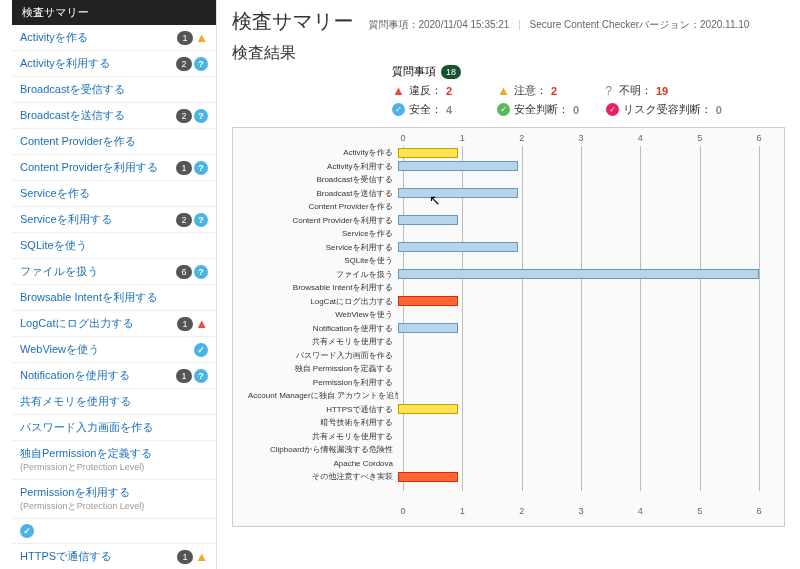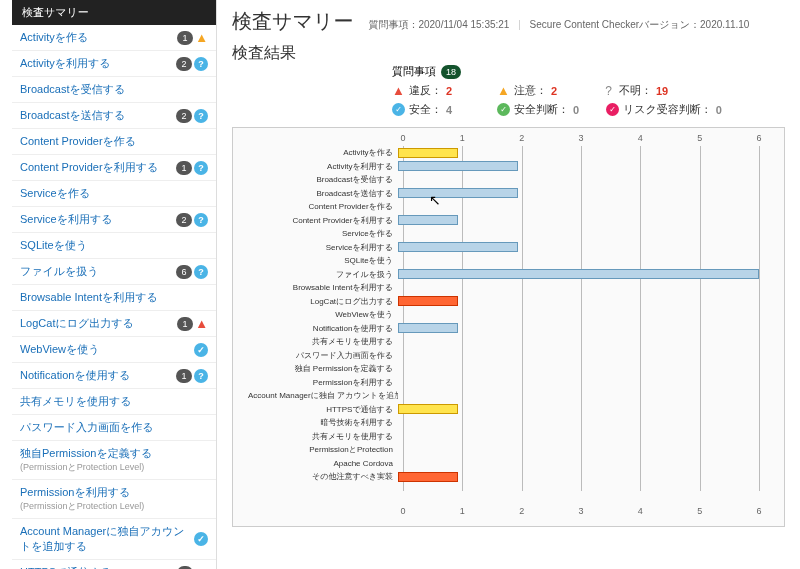--- a/index.html
+++ b/index.html
@@ -156,21 +156,20 @@
         </div>
         <div class="sidebar-item">
           <div style="flex: 1 1 0%;"><span class="sidebar-label">独自Permissionを定義する</span><span class="sidebar-sublabel">(PermissionとProtection Level)</span></div>
           <div class="sidebar-icons"></div>
         </div>
         <div class="sidebar-item">
           <div style="flex: 1 1 0%;"><span class="sidebar-label">Permissionを利用する</span><span class="sidebar-sublabel">(PermissionとProtection Level)</span></div>
           <div class="sidebar-icons"></div>
         </div>
         <div class="sidebar-item">
-          <div style="flex: 1 1 0%;"><span class="sidebar-label">Account Managerに独自アカウントを追加する</span></div>
           <div class="sidebar-icons">
             <span class="icon icon-check">✓</span>
           </div>
         </div>
         <div class="sidebar-item">
           <div style="flex: 1 1 0%;"><span class="sidebar-label">HTTPSで通信する</span></div>
           <div class="sidebar-icons">
             <span class="badge">1</span>
             <span class="warn-tri">▲</span>
           </div>
@@ -330,21 +329,21 @@
             </div>
             <div class="chart-row">
               <div class="chart-row-label">暗号技術を利用する</div>
               <div class="chart-bar-area"></div>
             </div>
             <div class="chart-row">
               <div class="chart-row-label">共有メモリを使用する</div>
               <div class="chart-bar-area"></div>
             </div>
             <div class="chart-row">
-              <div class="chart-row-label">PermissionとProtection</div>
+              <div class="chart-row-label">Clipboardから情報漏洩する危険性</div>
               <div class="chart-bar-area"></div>
             </div>
             <div class="chart-row">
               <div class="chart-row-label">Apache Cordova</div>
               <div class="chart-bar-area"></div>
             </div>
             <div class="chart-row">
               <div class="chart-row-label">その他注意すべき実装</div>
               <div class="chart-bar-area"><span class="bar bar-red" style="width: 16.6667%;"></span></div>
             </div>

